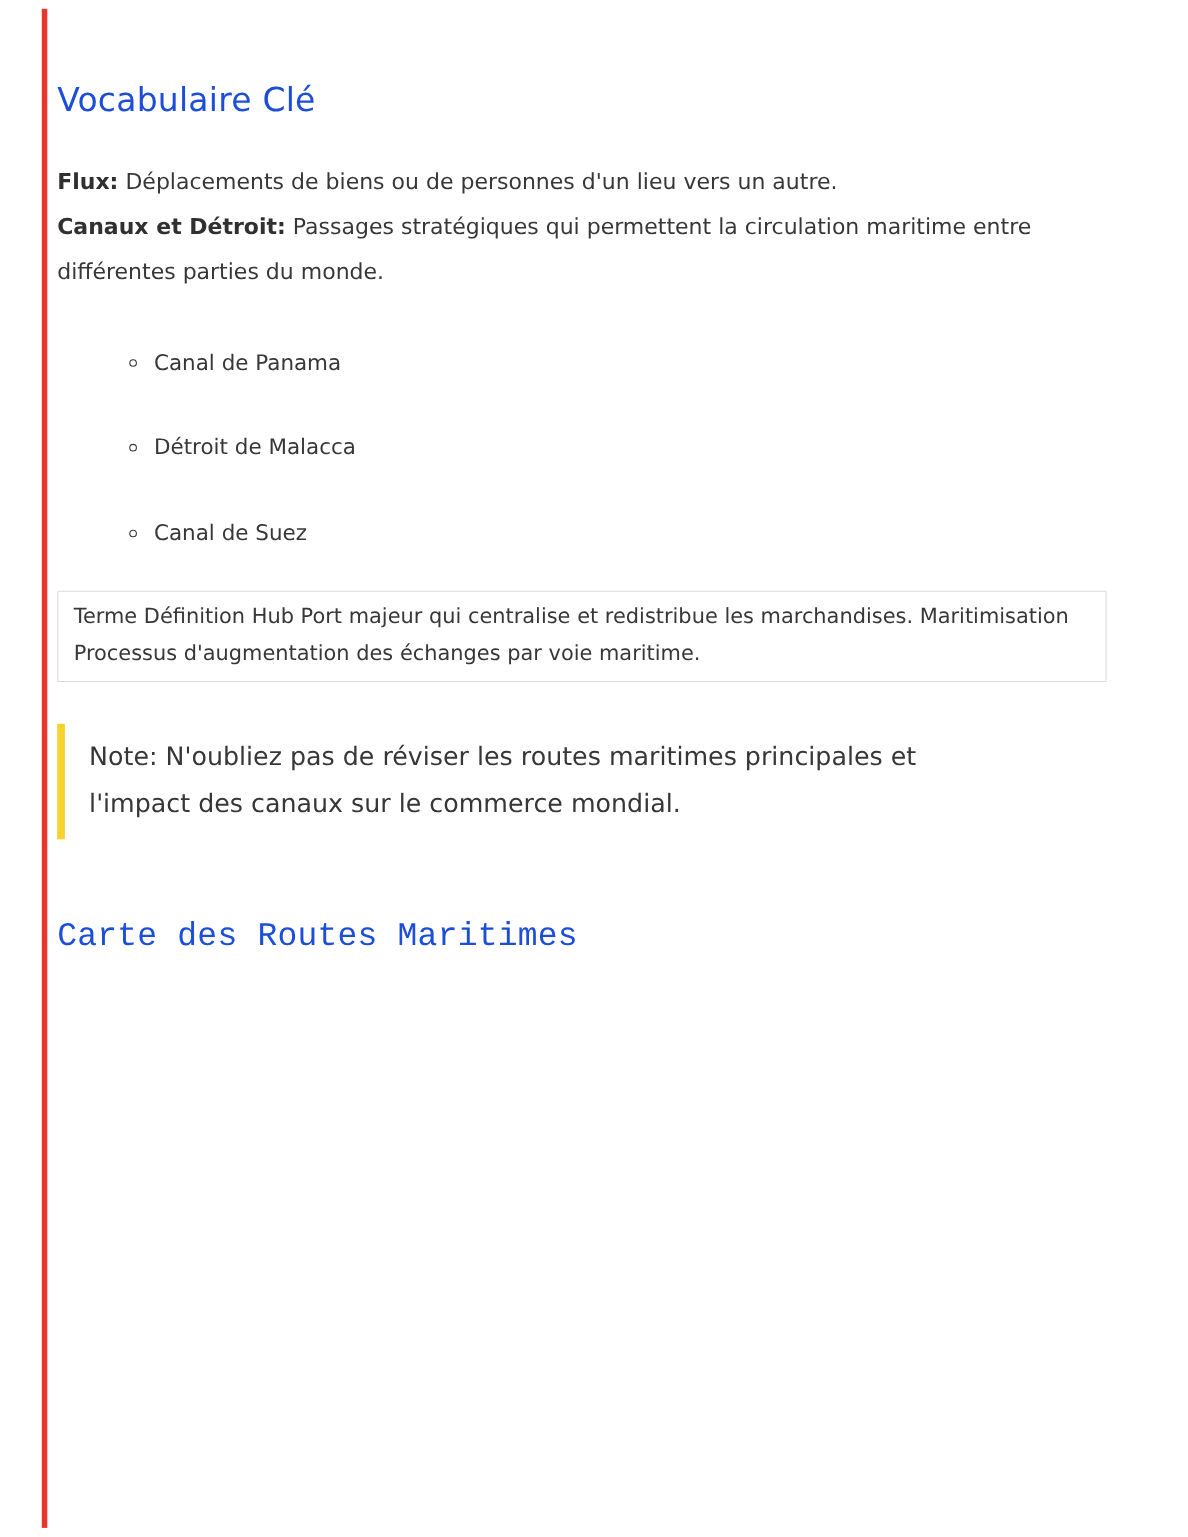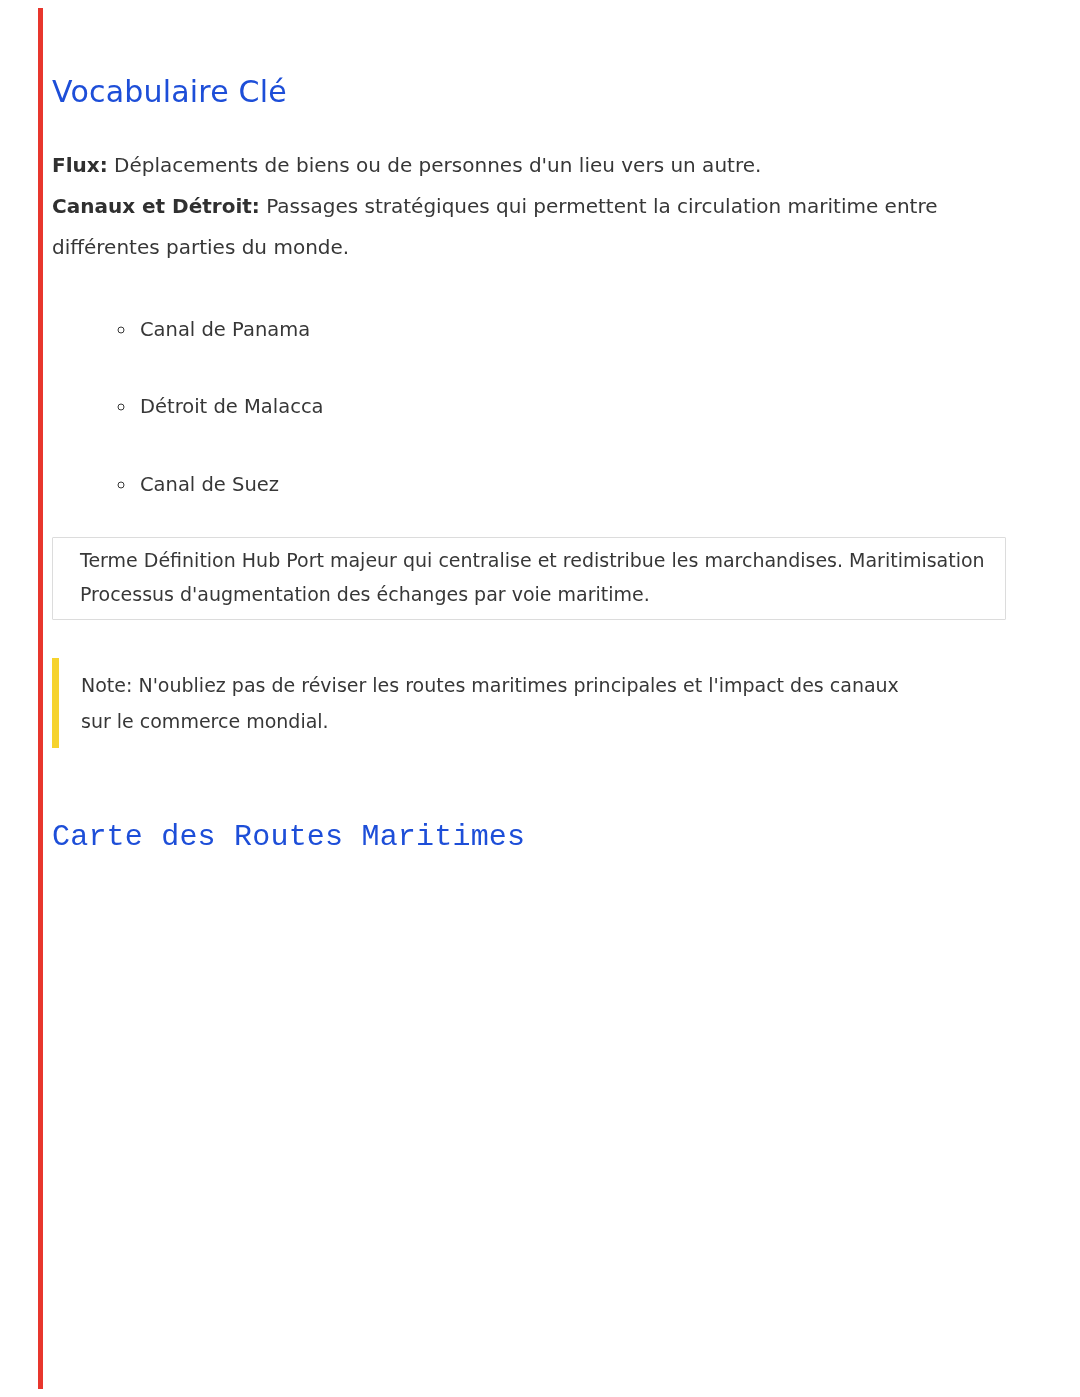--- a/index.html
+++ b/index.html
@@ -64,31 +64,31 @@
     line-height: 1.72;
     color: #373737;
   }
   ul.passages-list li {
     padding-left: 3px;
     margin-top: 44px;
   }
   .def-box {
     border: 1px solid #dcdcdc;
     border-radius: 1px;
-    padding: 5px 11px 7px 27px;
+    padding: 5px 11px 7px 14px;
     margin: 36px 0 0 0;
     font-size: 19px;
     line-height: 1.8;
     color: #373737;
   }
   blockquote.note {
     border-left: 7px solid #f6d32d;
     margin: 38px 0 0 0;
     padding: 9px 80px 9px 22px;
-    font-size: 19px;
+    font-size: 23px;
     line-height: 1.9;
     color: #373737;
   }
   em {
     font-style: italic;
   }
 </style>
 </head>
 <body>
 

